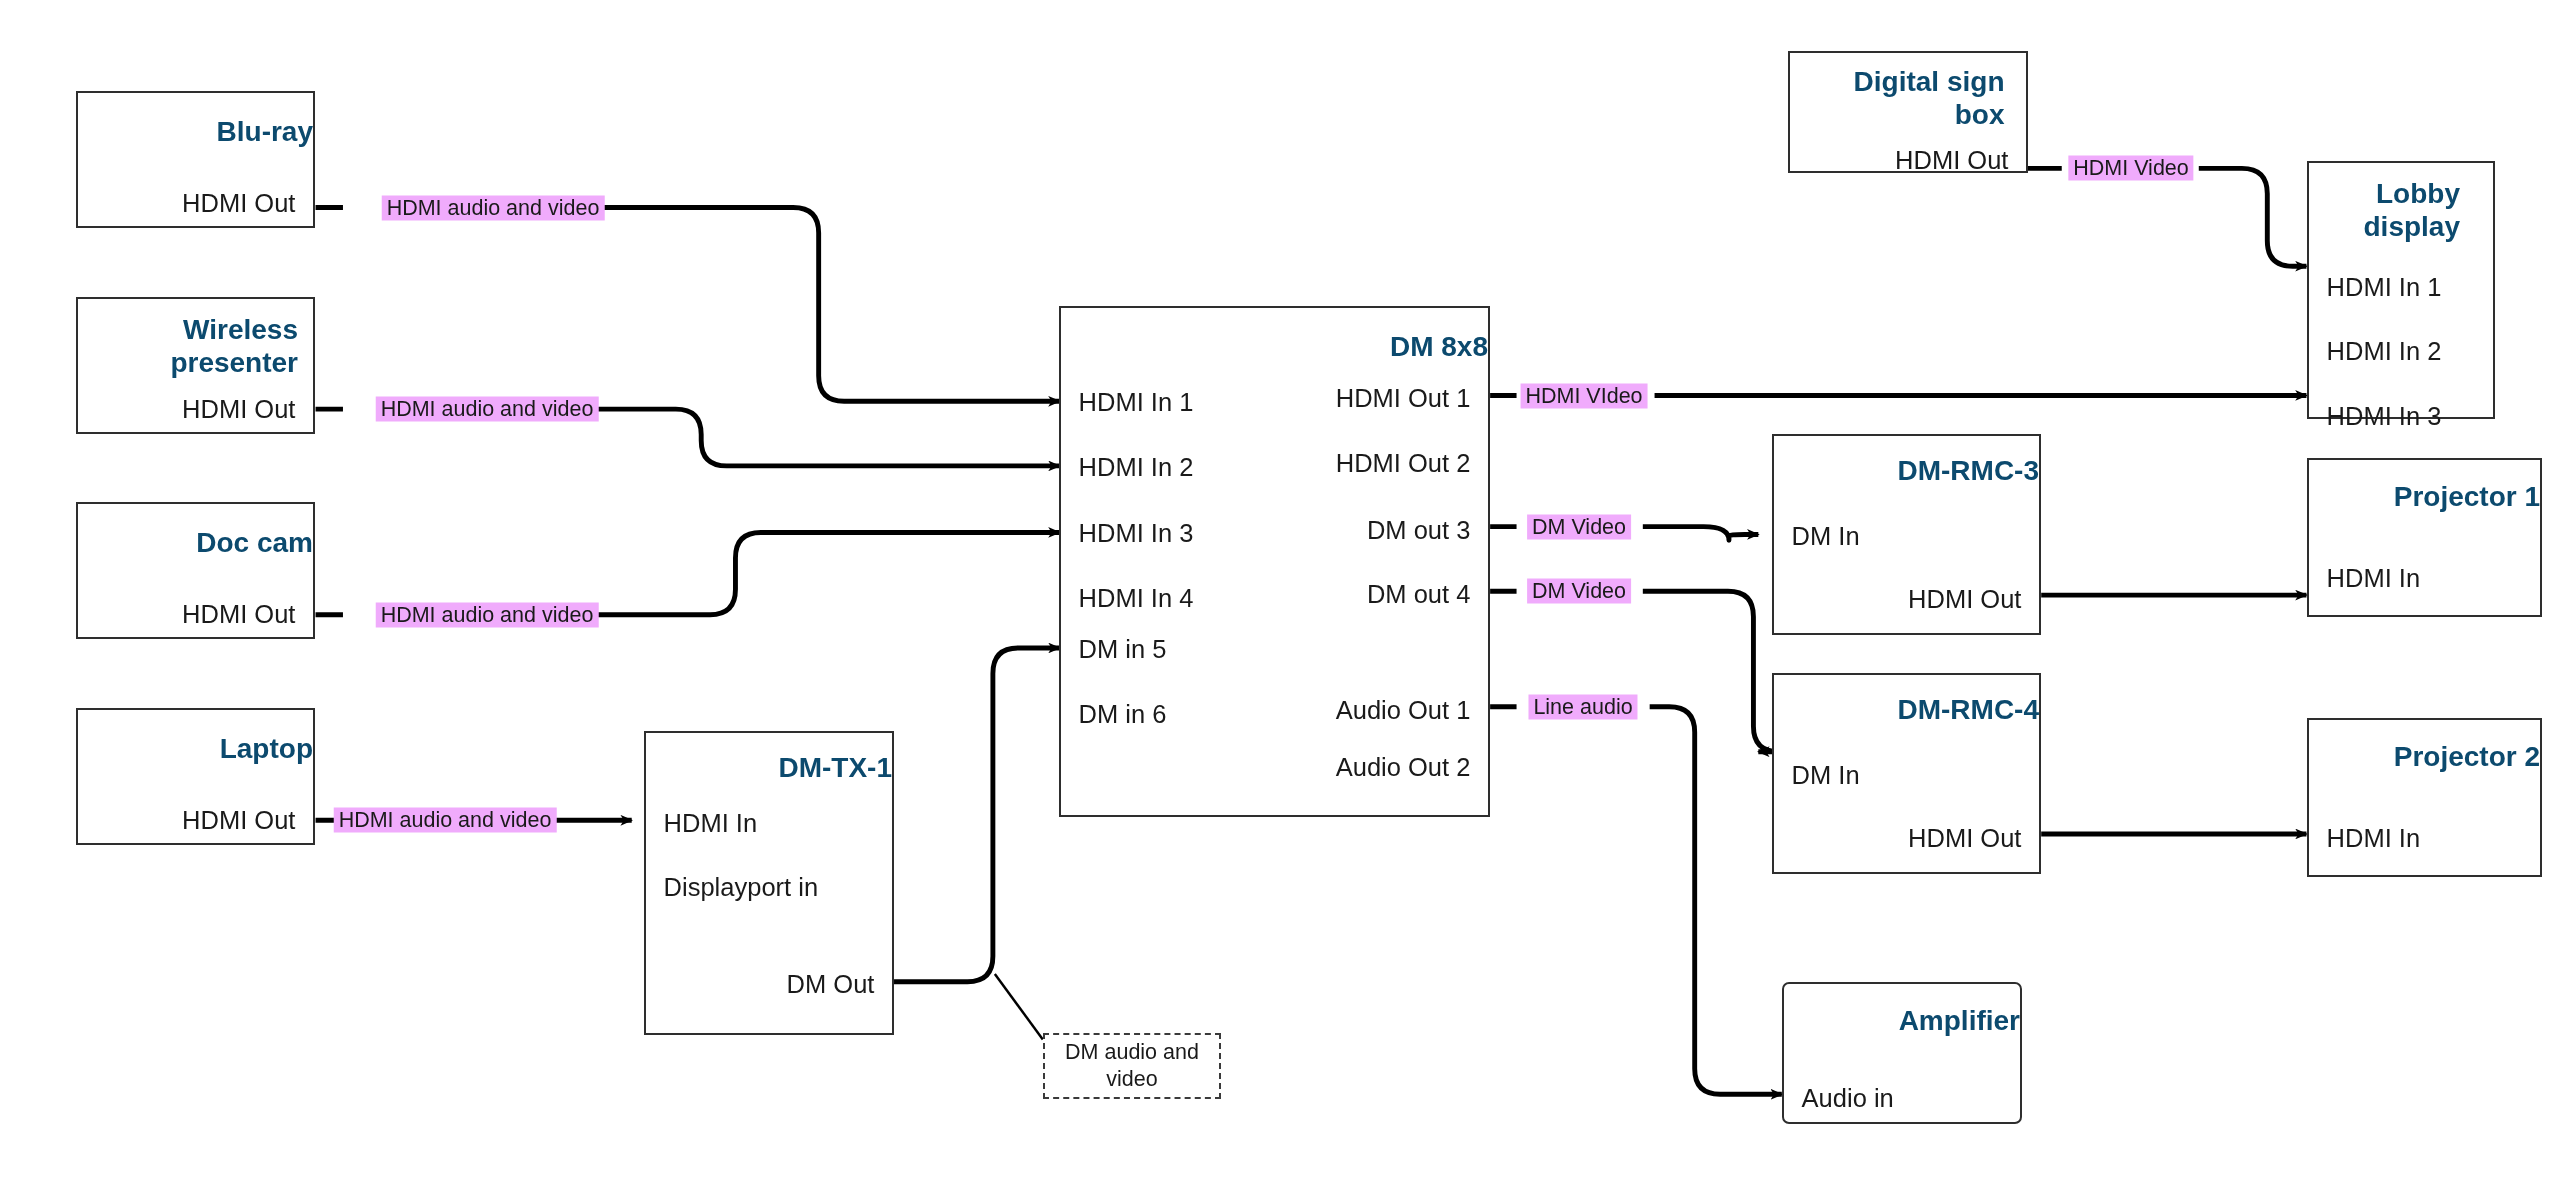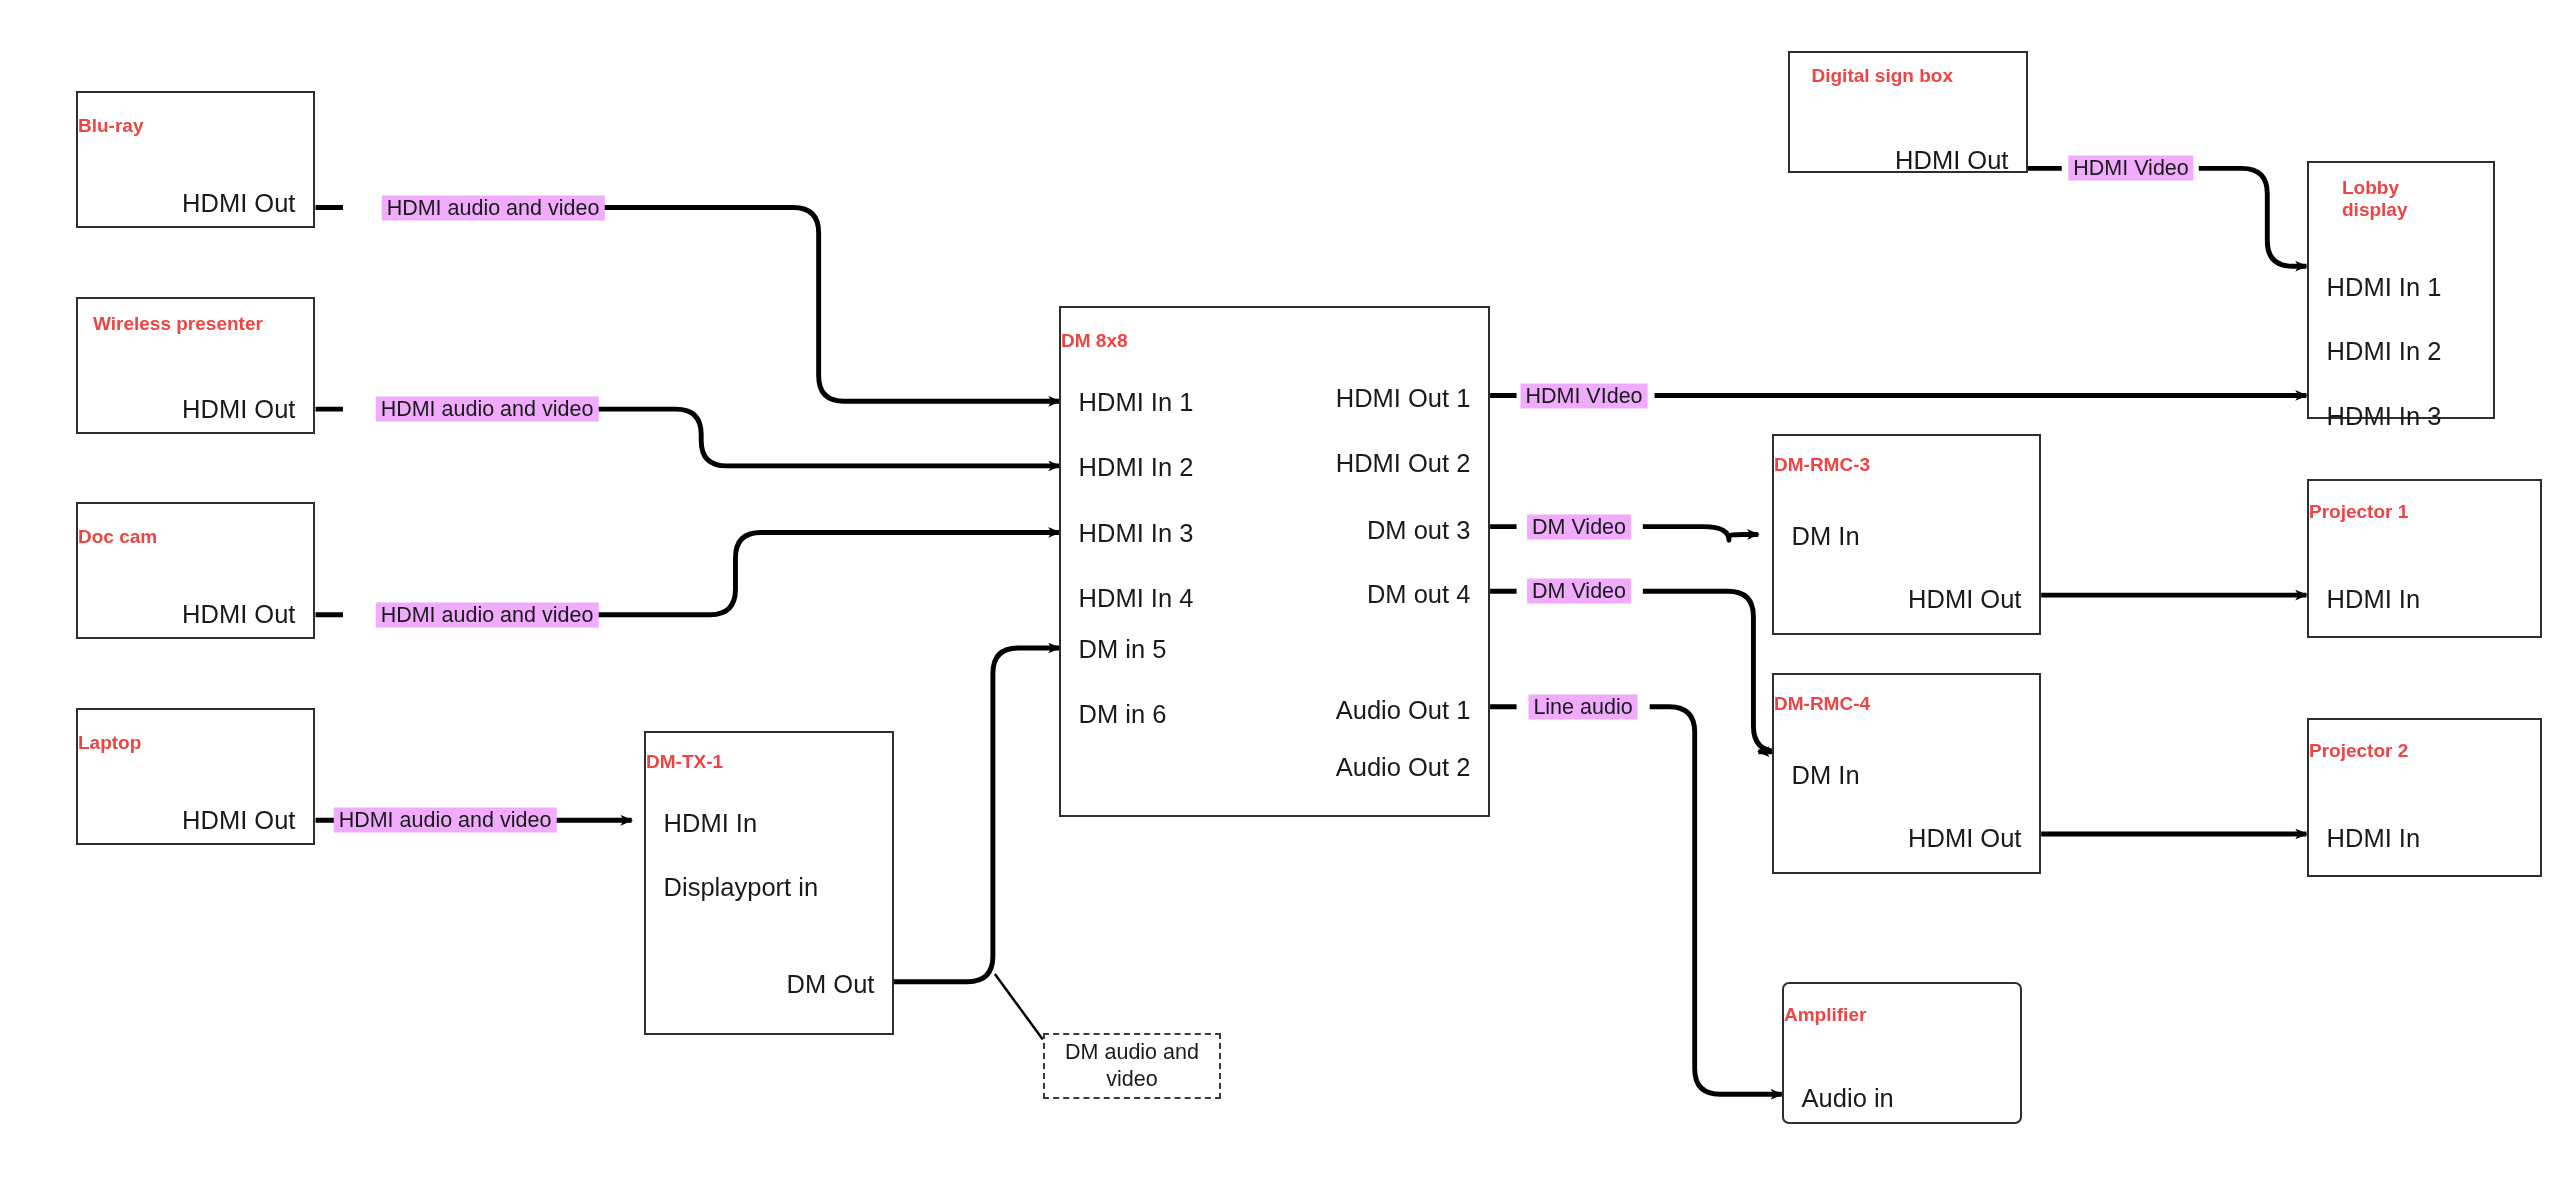--- a/index.html
+++ b/index.html
@@ -1,20 +1,20 @@
 <!DOCTYPE html>
 <html><head>
 <meta charset="utf-8">
 <style>
   html,body{margin:0;padding:0;background:#ffffff;}
   body{font-family:"Liberation Sans",sans-serif;}
   #stage{position:relative;width:2576px;height:1201px;background:#ffffff;overflow:hidden;}
   svg#wires{position:absolute;left:0;top:0;width:2576px;height:1201px;}
   .node{position:absolute;box-sizing:border-box;background:#ffffff;border:2.9px solid #2e2e2e;}
-  .node-title{position:absolute;left:0;right:0;text-align:left;font-weight:bold;font-size:19px;color:#ef4444;line-height:1.18;}
+  .node-title{position:absolute;left:0;right:0;text-align:right;font-weight:bold;font-size:28px;color:#0c4a6e;line-height:1.18;}
   .port{position:absolute;font-size:25.5px;color:#1a1a1a;white-space:nowrap;}
   .port.left{left:17.6px;text-align:left;}
   .port.right{right:17.6px;text-align:right;}
   .wirelabel{position:absolute;font-size:21.5px;color:#1a1a1a;white-space:nowrap;background:#f0abfc;padding:0 4.9px;transform:translate(-50%,-50%);text-align:center;}
   .callout{position:absolute;box-sizing:border-box;border:2px dashed #3a3a3a;background:#ffffff;display:flex;align-items:center;justify-content:center;text-align:center;font-size:21.5px;color:#1a1a1a;line-height:1.25;padding:3.9px 7.8px;}
 </style>
 </head>
 <body>
 
 <div id="stage">
@@ -115,21 +115,21 @@
     <div class="port left" style="top:86px;">DM In</div>
     <div class="port right" style="top:149px;">HDMI Out</div>
   </div>
 
   <div class="node" style="left:1772px;top:673px;width:269px;height:201px;">
     <div class="node-title" style="top:17.6px;">DM-RMC-4</div>
     <div class="port left" style="top:86px;">DM In</div>
     <div class="port right" style="top:149px;">HDMI Out</div>
   </div>
 
-  <div class="node" style="left:2307px;top:479px;width:235px;height:159px;">
+  <div class="node" style="left:2307px;top:458px;width:235px;height:159px;">
     <div class="node-title" style="top:19.6px;">Projector 1</div>
     <div class="port left" style="top:104px;">HDMI In</div>
   </div>
 
   <div class="node" style="left:2307px;top:718px;width:235px;height:159px;">
     <div class="node-title" style="top:19.6px;">Projector 2</div>
     <div class="port left" style="top:104px;">HDMI In</div>
   </div>
 
   <div class="node" style="left:1782px;top:982px;width:240px;height:142px;border-radius:7px;">

